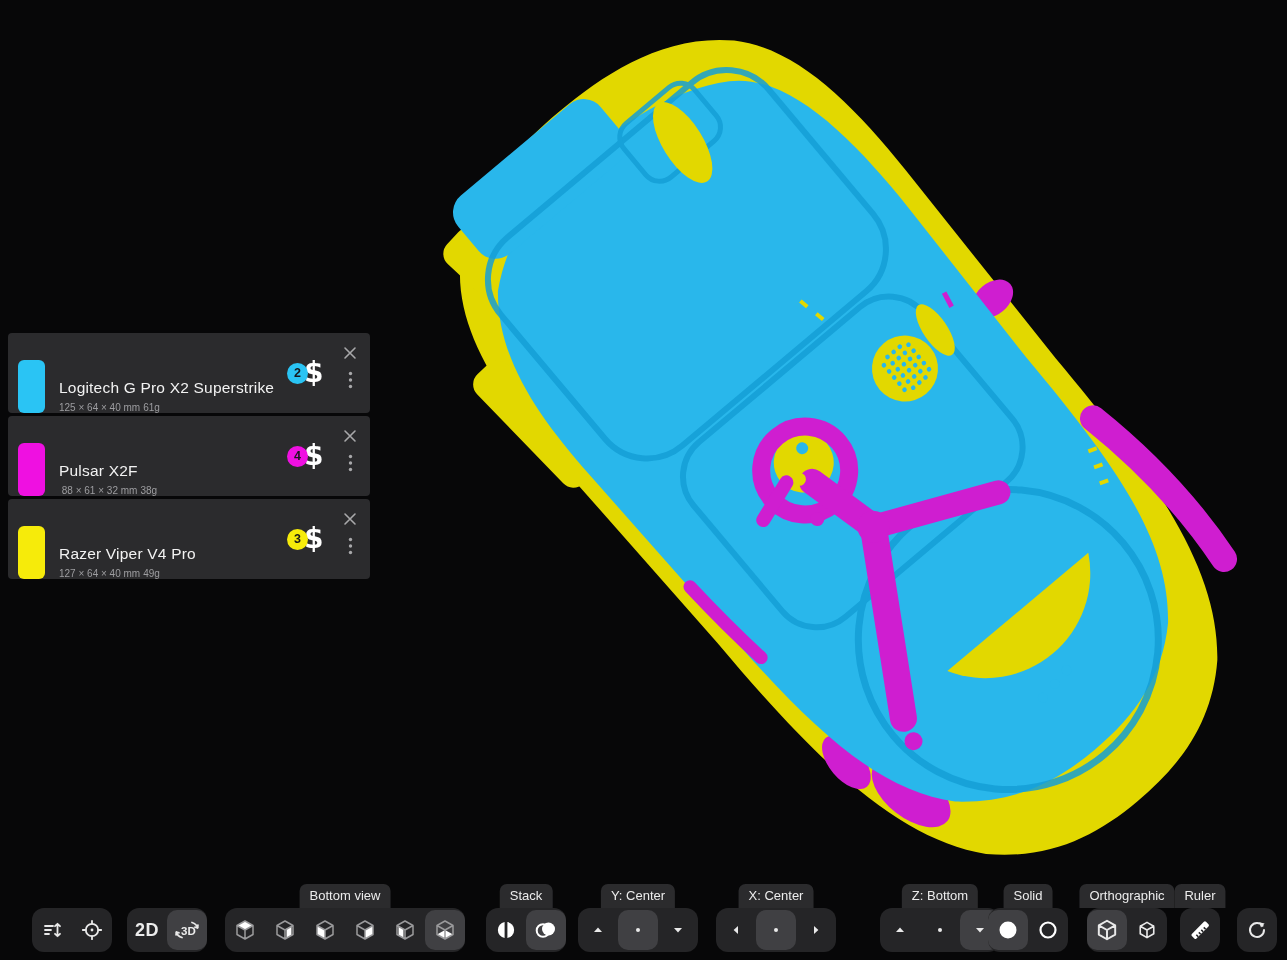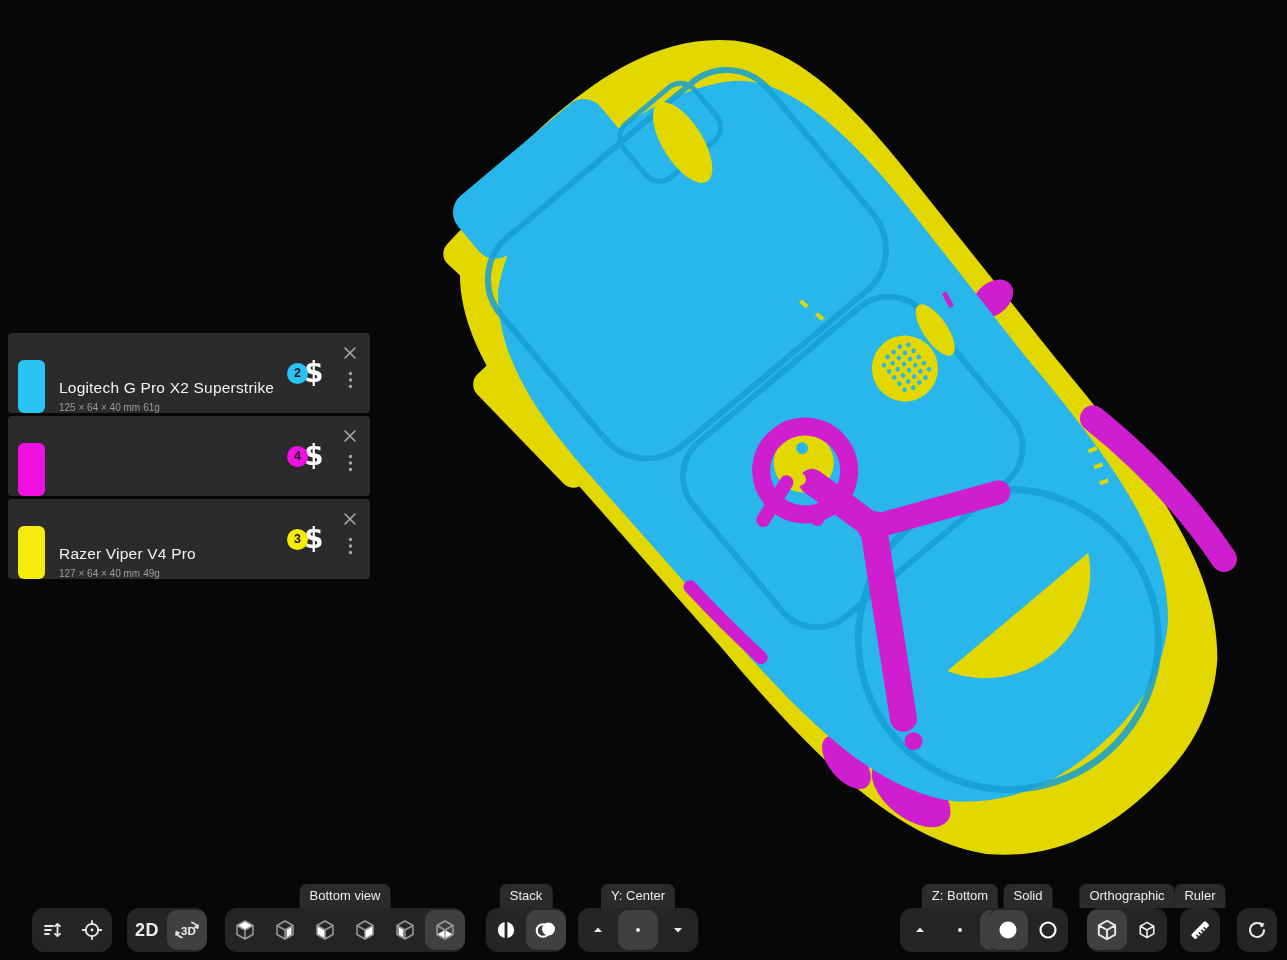--- a/index.html
+++ b/index.html
@@ -34,21 +34,21 @@
   
   .toolbar{position:absolute;left:0;top:882px;width:1287px;height:78px;z-index:5}
   .tg{position:absolute;top:26px;height:44px;background:var(--ui-bg);border-radius:12px;
       display:flex;align-items:center;padding:0 0;box-sizing:border-box}
   .btn{width:40px;height:40px;border-radius:10px;display:flex;align-items:center;justify-content:center;flex:0 0 auto}
   .btn.sel{background:var(--ui-sel)}
   .btn.txt{color:#ececec;font-size:18px;font-weight:700;letter-spacing:.5px}
   .tip{position:absolute;bottom:44px;left:50%;transform:translateX(-50%);background:var(--tip-bg);
        color:#ececec;font-size:13px;padding:4px 10px 5px;border-radius:7px 7px 0 0;white-space:nowrap}
   .g-display{left:32px}.g-mode{left:127px}.g-views{left:225px}.g-align{left:486px}
-  .g-y{left:578px}.g-x{left:716px}.g-z{left:900px}.g-render{left:988px}
+  .g-y{left:578px}.g-x{left:716px}.g-z{left:880px}.g-render{left:988px}
   .g-proj{left:1087px}.g-ruler{left:1180px}.g-reset{left:1237px}
   .ic{stroke:#e9e9e9;fill:none;stroke-width:1.8;stroke-linecap:round;stroke-linejoin:round}
   .cube-o{stroke:#9a9a9c;fill:none;stroke-width:1.5;stroke-linejoin:round}
   .cube-f{fill:#fff;stroke:none}
   .tri{fill:#e9e9e9}
 </style>
 </head>
 <body>
 
 <div class="viewport">
@@ -195,20 +195,27 @@
       <svg width="5" height="18" viewBox="0 0 5 18">
         <circle cx="2.5" cy="2.5" r="1.7" fill="#a8a8aa"></circle>
           <circle cx="2.5" cy="9" r="1.7" fill="#a8a8aa"></circle>
           <circle cx="2.5" cy="15.5" r="1.7" fill="#a8a8aa"></circle>
       </svg>
     </div>
   </div>
 
   <div class="card">
     <span class="swatch" style="background: rgb(239, 16, 225);"></span>
+    <div class="meta">
+      <div class="m-name">Pulsar X2F</div>
+      <div class="m-dims">
+        <span> 88 × 61 × 32 mm</span>
+        <span class="wt">38g</span>
+      </div>
+    </div>
     <div class="badge-wrap">
       <span class="badge" style="background: rgb(239, 16, 225);">4</span>
       <span class="dollar">$</span>
     </div>
     <div class="row-actions">
       <svg width="14" height="14" viewBox="0 0 14 14">
         <path d="M2 2 L12 12 M12 2 L2 12" stroke="#a8a8aa" stroke-width="1.6" stroke-linecap="round"></path>
       </svg>
       <svg width="5" height="18" viewBox="0 0 5 18">
         <circle cx="2.5" cy="2.5" r="1.7" fill="#a8a8aa"></circle>
@@ -343,20 +350,38 @@
           <circle cx="5" cy="5" r="2" fill="#e9e9e9"></circle>
         </svg>
     </div>
     <div class="btn">
       <svg width="14" height="12" viewBox="0 0 14 12">
           <polygon class="tri" points="3,4 11,4 7,8.4"></polygon>
         </svg>
     </div>
   </div>
 
+  <div class="tg g-x">
+    <div class="tip">X: Center</div>
+    <div class="btn">
+      <svg width="12" height="14" viewBox="0 0 12 14">
+          <polygon class="tri" points="8,3 8,11 3.6,7"></polygon>
+        </svg>
+    </div>
+    <div class="btn sel">
+      <svg width="10" height="10" viewBox="0 0 10 10">
+          <circle cx="5" cy="5" r="2" fill="#e9e9e9"></circle>
+        </svg>
+    </div>
+    <div class="btn">
+      <svg width="12" height="14" viewBox="0 0 12 14">
+          <polygon class="tri" points="4,3 4,11 8.4,7"></polygon>
+        </svg>
+    </div>
+  </div>
 
   <div class="tg g-z">
     <div class="tip">Z: Bottom</div>
     <div class="btn">
       <svg width="14" height="12" viewBox="0 0 14 12">
           <polygon class="tri" points="3,8 11,8 7,3.6"></polygon>
         </svg>
     </div>
     <div class="btn">
       <svg width="10" height="10" viewBox="0 0 10 10">

